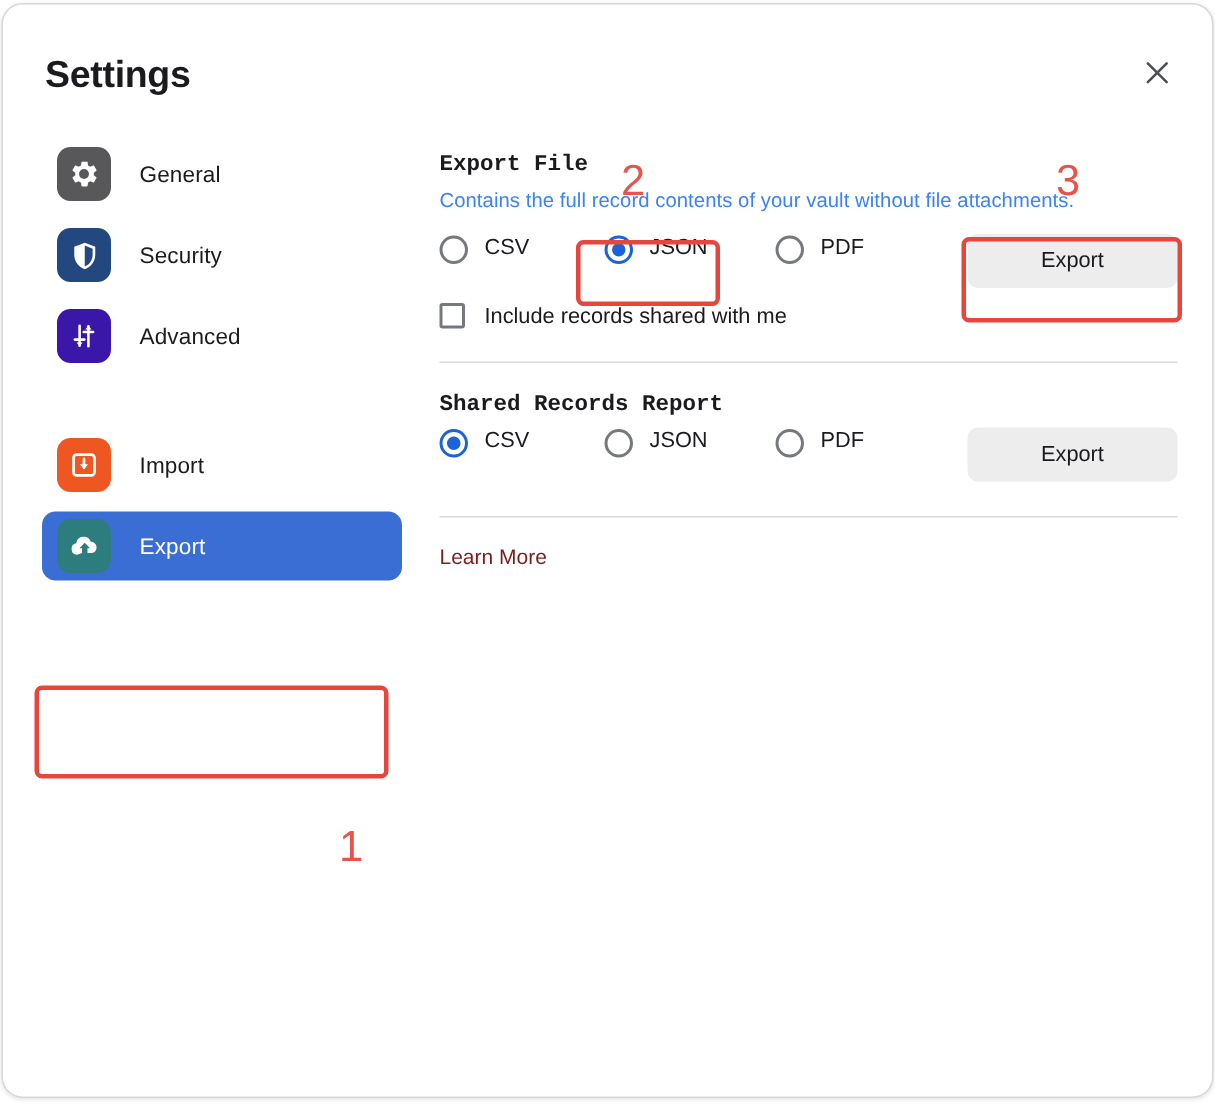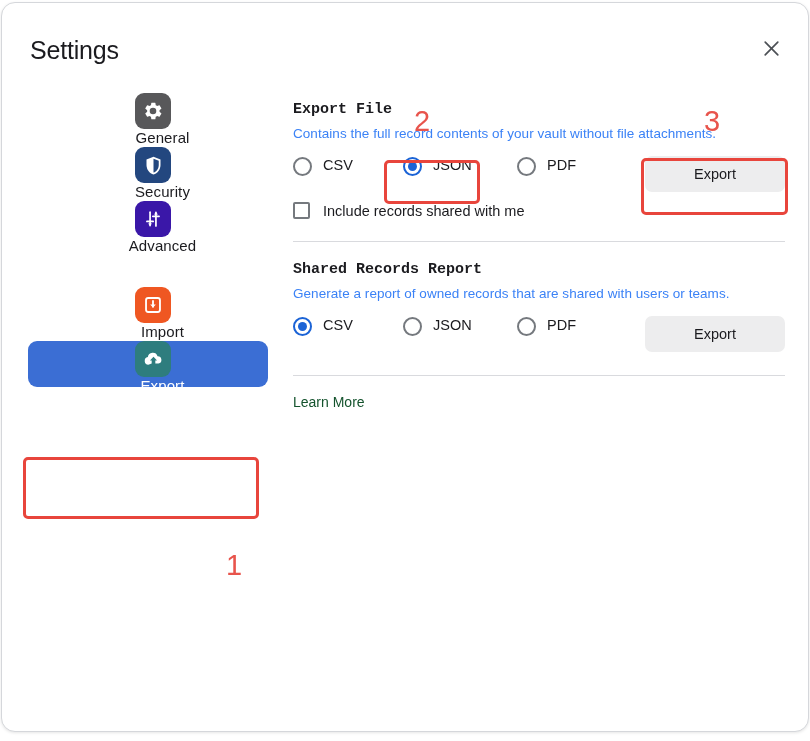--- a/index.html
+++ b/index.html
@@ -19,21 +19,21 @@
     border: 1px solid #d5d7db;
     border-radius: 14px;
     box-shadow: 0 1px 3px rgba(0,0,0,0.10);
   }
 
   
   #page-title {
     position: absolute;
     left: 28px; top: 33px;
     font-size: 25px;
-    font-weight: 400;
+    font-weight: 700;
     color: #1b1b1f;
     letter-spacing: -0.2px;
   }
 
   #close-button {
     position: absolute;
     left: 753px; top: 29px;
     width: 32px; height: 32px;
     display: flex; align-items: center; justify-content: center;
     border-radius: 50%;
@@ -52,21 +52,20 @@
   }
   .nav-item {
     position: relative;
     display: flex;
     align-items: center;
     height: 46px;
     padding-left: 10px;
     border-radius: 9px;
     margin-bottom: 8px;
     cursor: pointer;
-    flex-direction: column;
   }
   .nav-item.selected {
     background: #3b6ed4;
   }
   .nav-ico {
     width: 36px; height: 36px;
     border-radius: 9px;
     flex: 0 0 36px;
     display: flex; align-items: center; justify-content: center;
   }
@@ -159,21 +158,21 @@
     cursor: pointer;
   }
   .divider {
     height: 1px;
     background: #d9dade;
     margin: 0;
   }
   #learn-more {
     display: inline-block;
     font-size: 14px;
-    color: #14532d;
+    color: #7f1d1d;
     text-decoration: none;
     cursor: pointer;
     text-align: right;
   }
 
   
   .anno-box {
     position: absolute;
     border: 3px solid #e8453c;
     border-radius: 5px;
@@ -292,21 +291,20 @@
         <span class="check-box"></span>
         <span class="check-label">Include records shared with me</span>
       </div>
     </div>
 
     <div class="divider" style="margin-top:22px"></div>
 
     
     <div style="margin-top:19px">
       <div class="section-title">Shared Records Report</div>
-      <div class="section-desc">Generate a report of owned records that are shared with users or teams.</div>
 
       <div class="option-row">
         <div class="radio-opt" style="width:110px">
           <span class="radio-ring on"></span>
           <span class="radio-label">CSV</span>
         </div>
         <div class="radio-opt" style="width:114px">
           <span class="radio-ring"></span>
           <span class="radio-label">JSON</span>
         </div>

